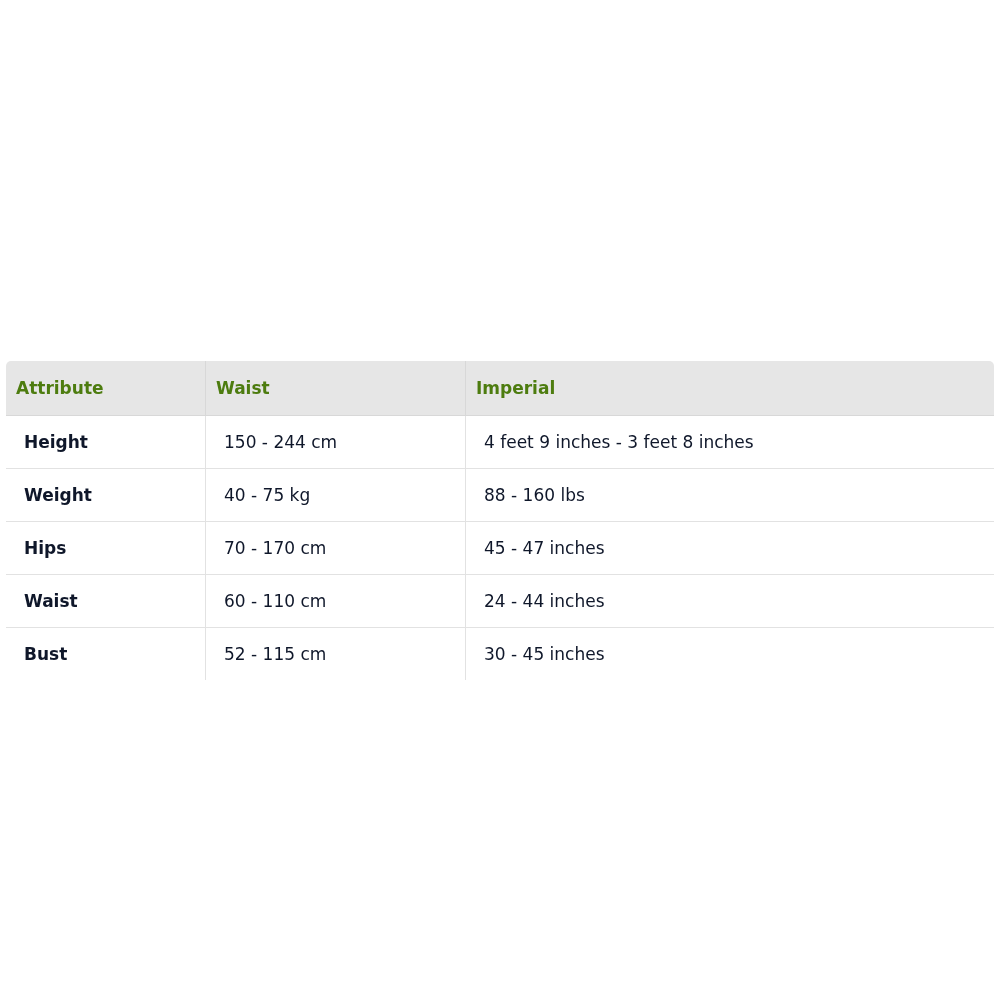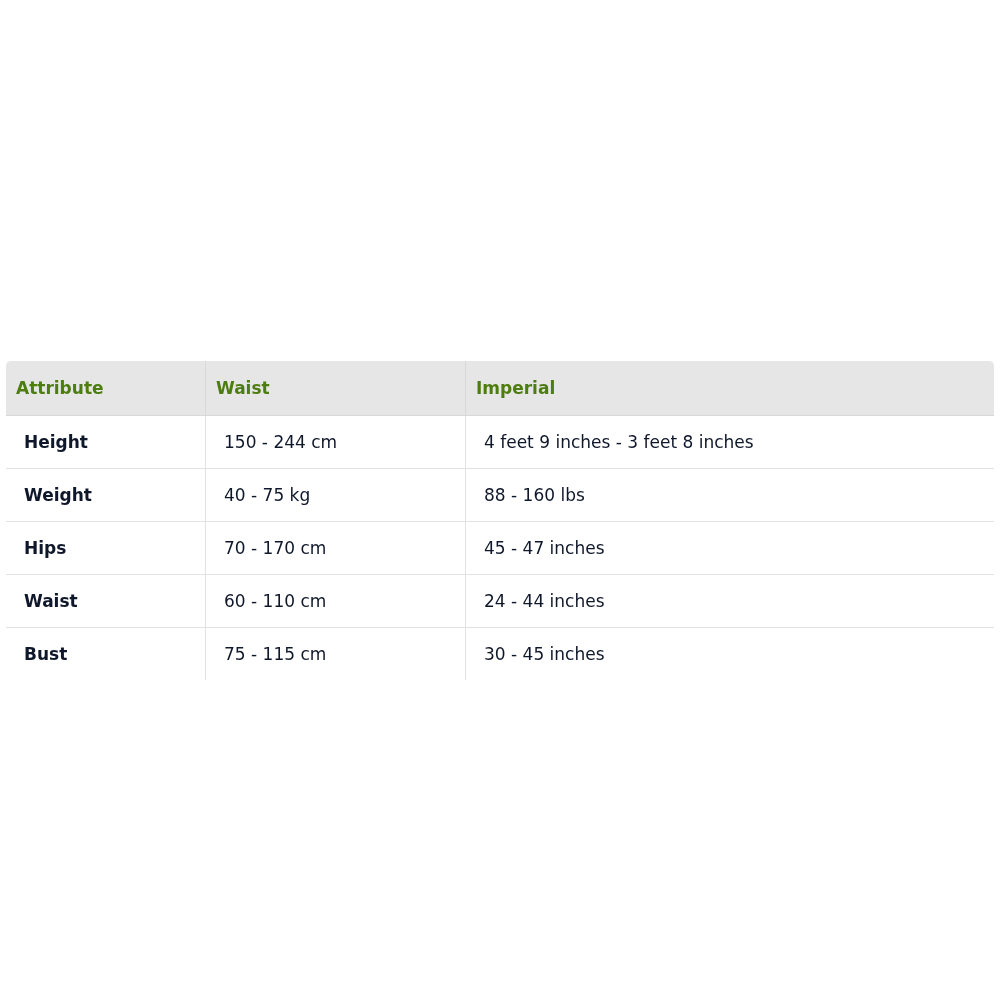--- a/index.html
+++ b/index.html
@@ -114,19 +114,19 @@
           <td>70 - 170 cm</td>
           <td>45 - 47 inches</td>
         </tr>
         <tr>
           <td class="attr-cell">Waist</td>
           <td>60 - 110 cm</td>
           <td>24 - 44 inches</td>
         </tr>
         <tr>
           <td class="attr-cell">Bust</td>
-          <td>75 - 115 cm</td>
+          <td>52 - 115 cm</td>
           <td>30 - 45 inches</td>
         </tr>
       </tbody>
     </table>
   </div>
 </div>
 
 </body></html>

